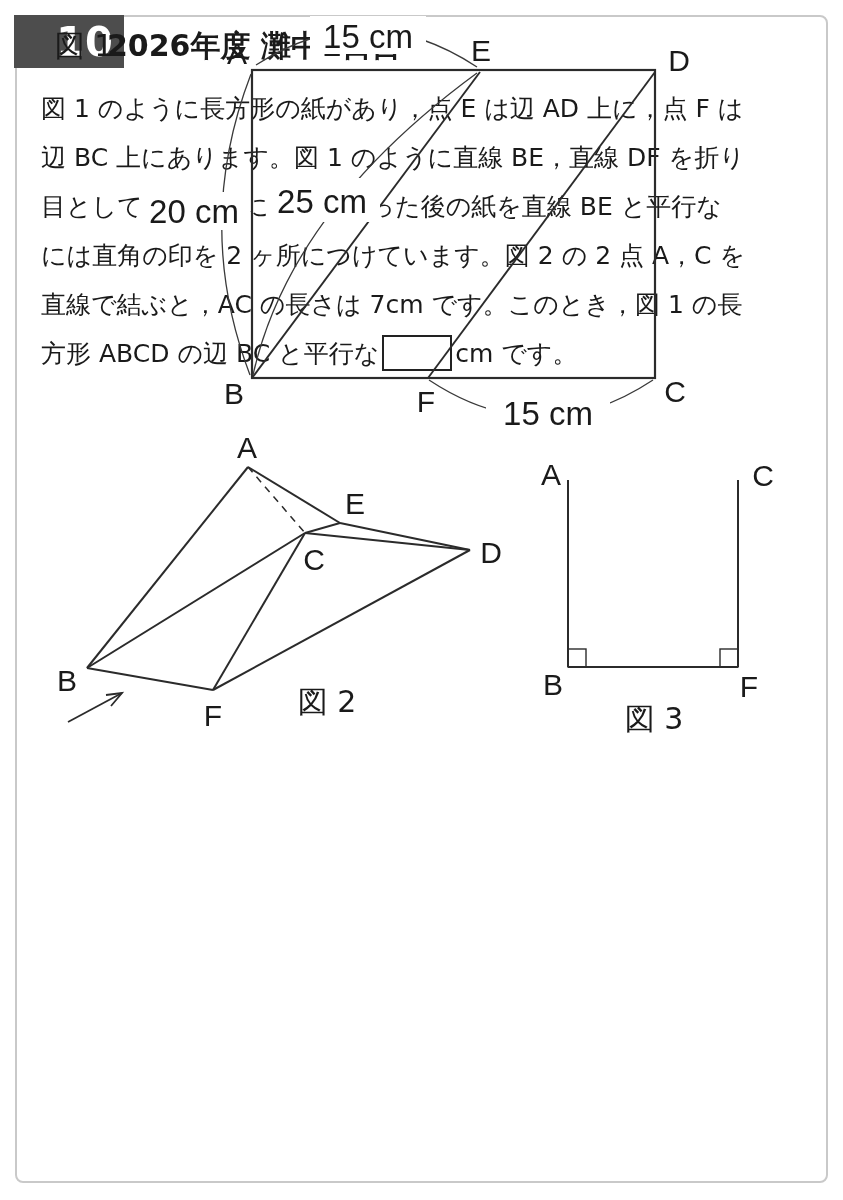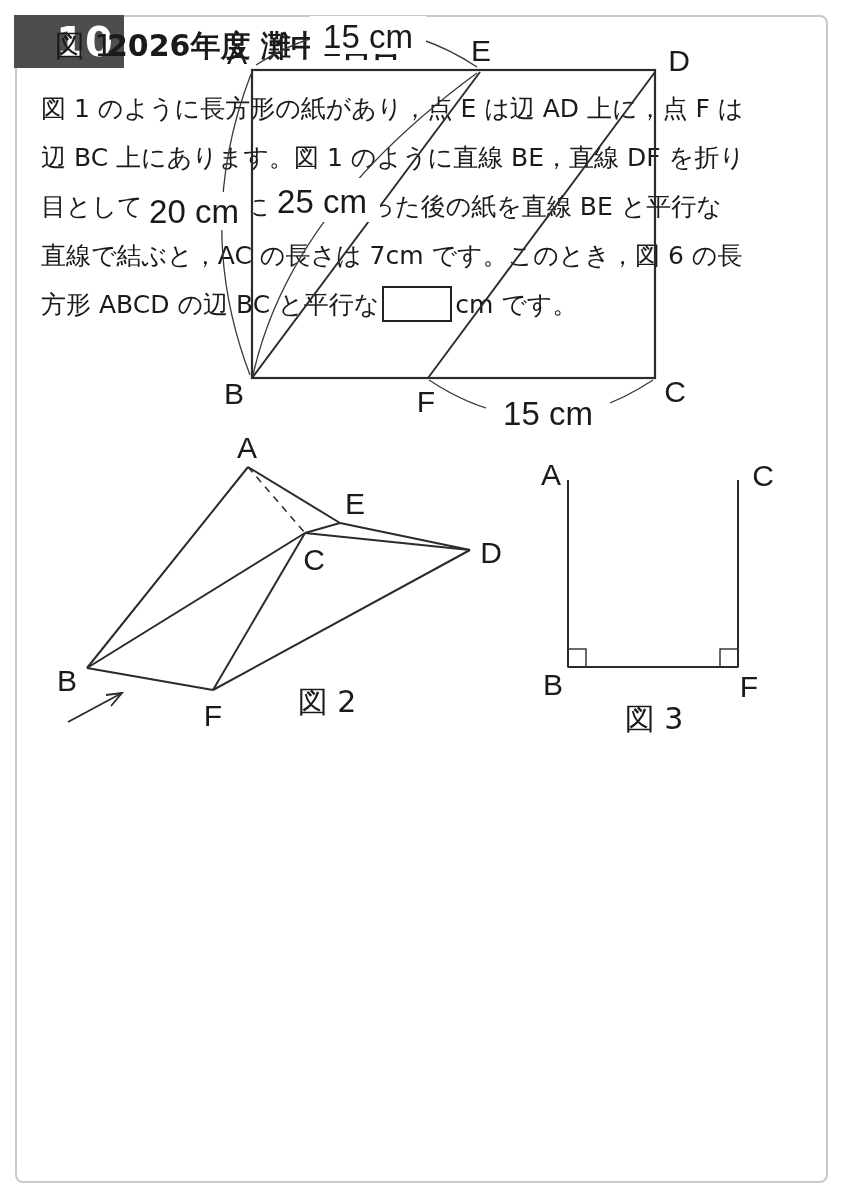--- a/index.html
+++ b/index.html
@@ -32,21 +32,22 @@
 
   <div id="q-number">
     <span>10</span>
   </div>
   <div id="q-title">2026年度 灘中1日目</div>
 
   <div id="problem-text">
     <div class="tline">図 1 のように長方形の紙があり，点 E は辺 AD 上に，点 F は</div>
     <div class="tline">辺 BC 上にあります。図 1 のように直線 BE，直線 DF を折り</div>
     <div class="tline">目として紙を直角に折り，折った後の紙を直線 BE と平行な</div>
-    <div class="tline">直線で結ぶと，AC の長さは 7cm です。このとき，図 6 の長</div>
+    <div class="tline">には直角の印を 2 ヶ所につけています。図 2 の 2 点 A，C を</div>
+    <div class="tline">直線で結ぶと，AC の長さは 7cm です。このとき，図 1 の長</div>
     <div class="tline">
       <span>方形 ABCD の辺 BC と平行な</span><span class="answer-box"></span><span>cm です。</span>
     </div>
   </div>
 
   <svg width="843" height="770" viewBox="0 430 843 770">
 
     <g>
       <rect x="252" y="500" width="403" height="308" class="edge" stroke-width="2.2"></rect>
       <line x1="252" y1="808" x2="480" y2="502" class="edge" stroke-width="1.9"></line>

